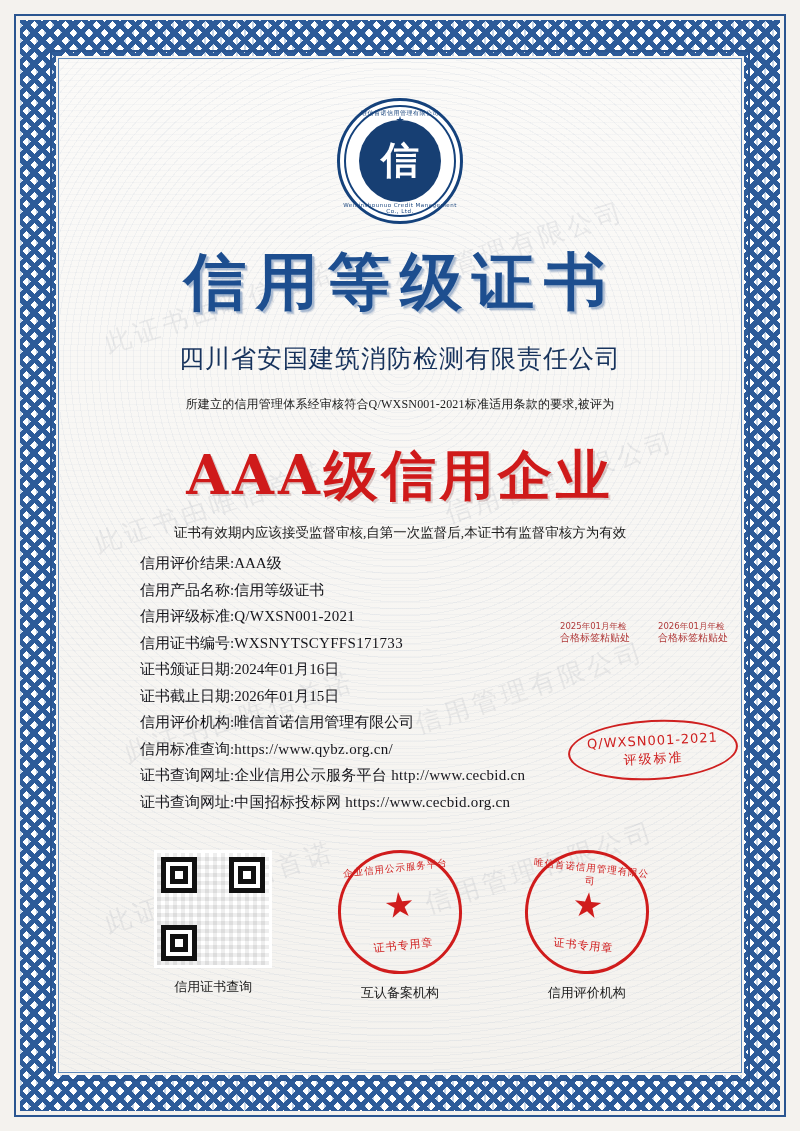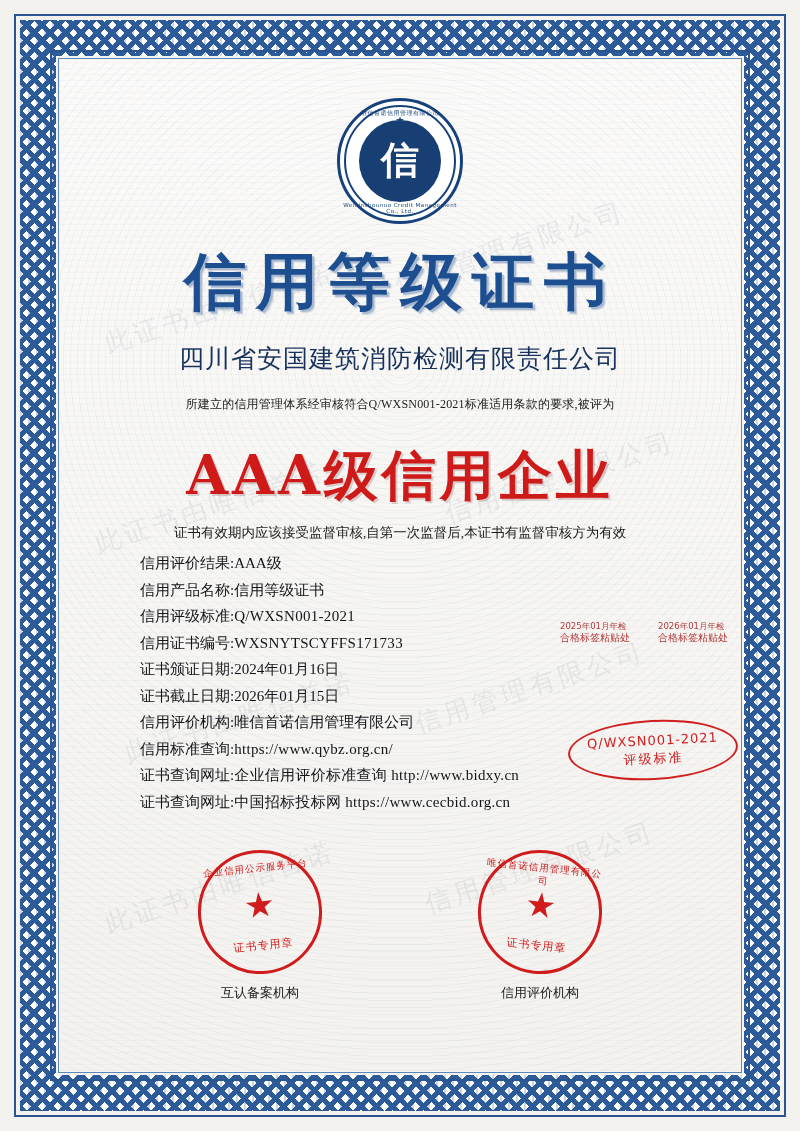--- a/index.html
+++ b/index.html
@@ -389,21 +389,21 @@
         <div class="field-row">
           <span class="k">证书截止日期:</span><span class="v">2026年01月15日</span>
         </div>
         <div class="field-row">
           <span class="k">信用评价机构:</span><span class="v">唯信首诺信用管理有限公司</span>
         </div>
         <div class="field-row">
           <span class="k">信用标准查询:</span><span class="v mono">https://www.qybz.org.cn/</span>
         </div>
         <div class="field-row">
-          <span class="k">证书查询网址:</span><span class="v mono">企业信用评价标准查询 http://www.bidxy.cn</span>
+          <span class="k">证书查询网址:</span><span class="v mono">企业信用公示服务平台 http://www.cecbid.cn</span>
         </div>
         <div class="field-row">
           <span class="k">证书查询网址:</span><span class="v mono">中国招标投标网 https://www.cecbid.org.cn</span>
         </div>
       </div>
 
       <div class="insp insp1">
         <div class="l1">2025年01月年检</div>
         <div class="l2">合格标签粘贴处</div>
       </div>
@@ -413,20 +413,26 @@
       </div>
 
       <div class="oval-stamp">
         <div class="s1">Q/WXSN001-2021</div>
         <div class="s2">评级标准</div>
       </div>
 
       <div class="bottom-row">
 
 
+        <div class="bottom-item">
+          <div class="qr">
+            <div class="qr-corner-bl"></div>
+          </div>
+          <div class="bottom-caption">信用证书查询</div>
+        </div>
 
         <div class="bottom-item">
           <div class="seal seal-1">
             <div class="seal-arc">企业信用公示服务平台</div>
             <div class="seal-star">★</div>
             <div class="seal-bottom">证书专用章</div>
           </div>
           <div class="bottom-caption">互认备案机构</div>
         </div>
 

